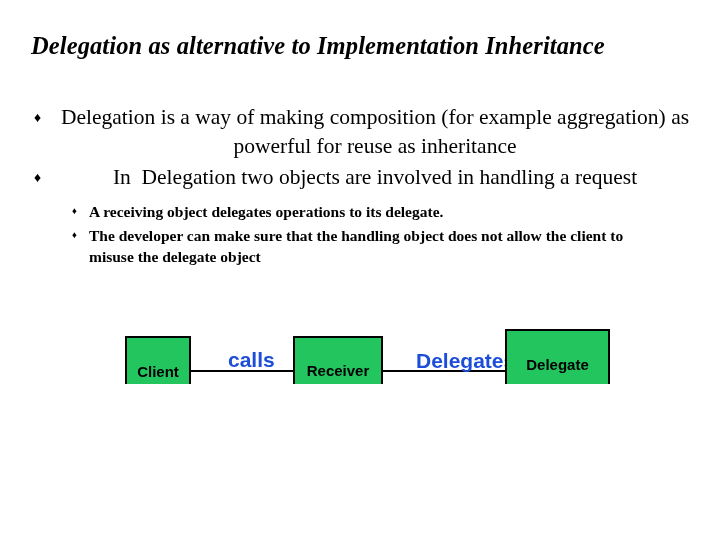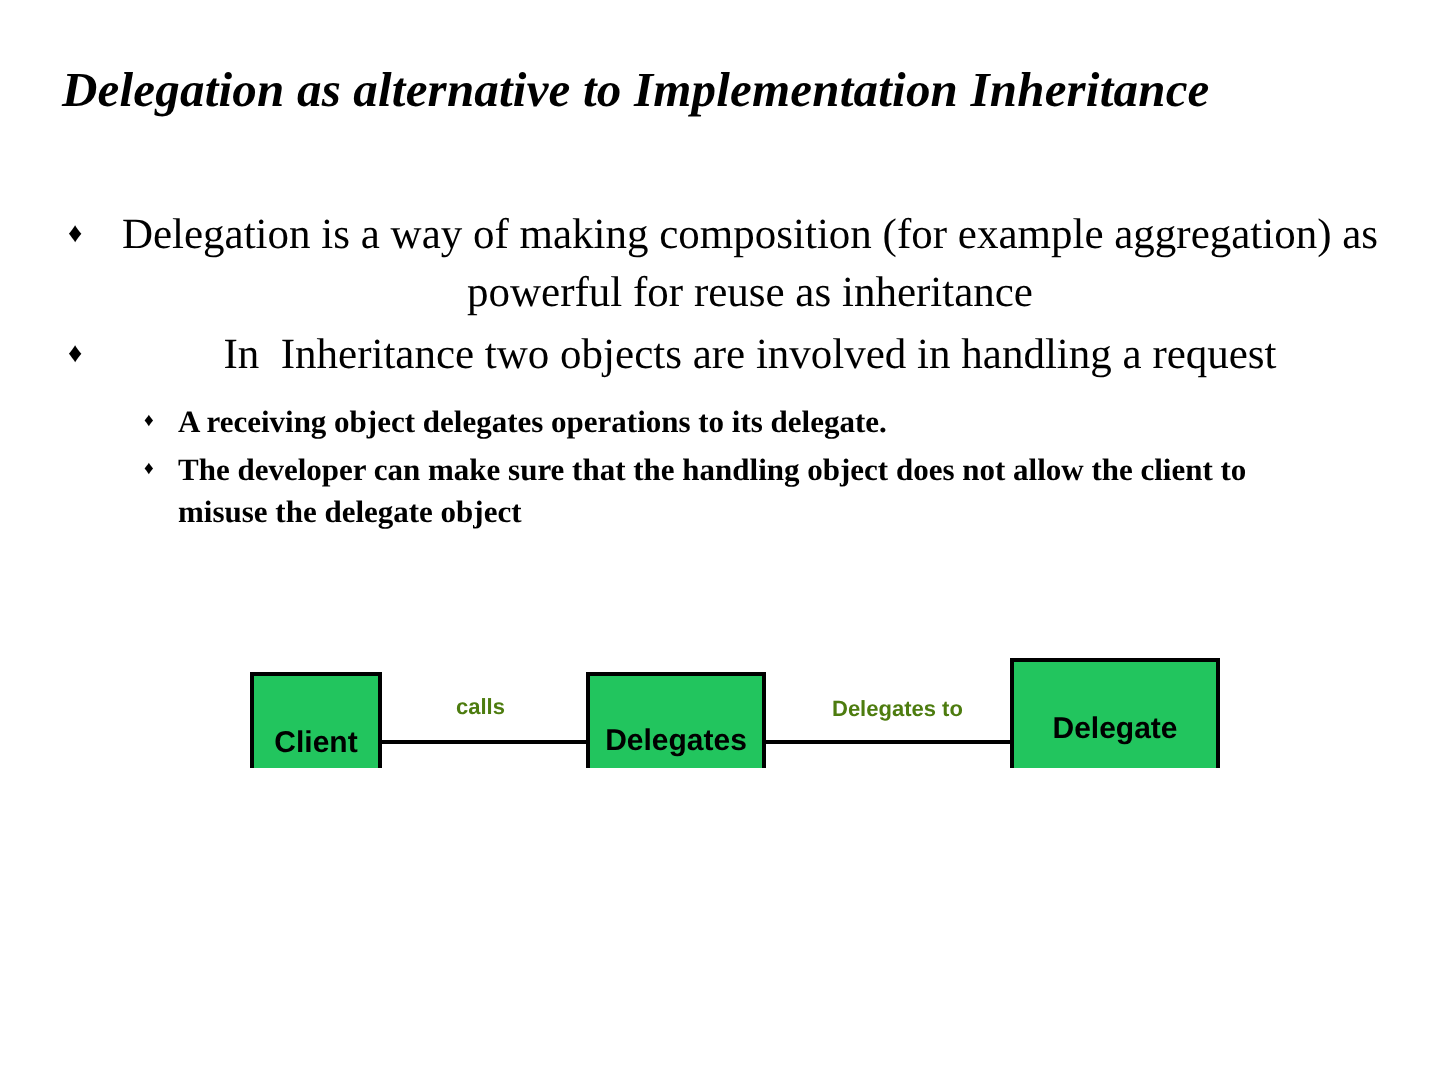--- a/index.html
+++ b/index.html
@@ -121,22 +121,22 @@
   .edge-line {
     position: absolute;
     height: 2px;
     background: #000000;
     pointer-events: auto;
   }
   .edge-label {
     position: absolute;
     font-family: "Liberation Sans", "DejaVu Sans", sans-serif;
     font-weight: bold;
-    font-size: 11px;
-    color: #4d7c0f;
+    font-size: 21px;
+    color: #1d4ed8;
     white-space: nowrap;
     background: transparent;
     pointer-events: auto;
   }
 
   #box-client   { left: 125px; top: 336px; width: 66px;  height: 71px; }
   #box-receiver { left: 293px; top: 336px; width: 90px;  height: 69px; }
   #box-delegate { left: 505px; top: 329px; width: 105px; height: 70px; }
 
   #edge-client-receiver { left: 190px; top: 370px; width: 104px; }
@@ -171,21 +171,21 @@
 
   <div id="body-list">
 
     <div class="bullet-l1">
       <span class="marker">♦</span>
       <span class="btext">Delegation is a way of making composition (for example aggregation) as powerful for reuse as inheritance</span>
     </div>
 
     <div class="bullet-l1">
       <span class="marker">♦</span>
-      <span class="btext">In  Inheritance two objects are involved in handling a request</span>
+      <span class="btext">In  Delegation two objects are involved in handling a request</span>
     </div>
 
   </div>
 
   <div id="sub-list">
 
     <div class="bullet-l2">
       <span class="marker">♦</span>
       <span class="btext">A receiving object delegates operations to its delegate.</span>
     </div>
@@ -203,21 +203,21 @@
 
     <div class="edge-line" id="edge-receiver-delegate"></div>
 
     <div class="edge-label" id="label-delegates-to">Delegates to</div>
 
     <div class="node-box" id="box-client">
       <span class="node-label">Client</span>
     </div>
 
     <div class="node-box" id="box-receiver">
-      <span class="node-label">Delegates</span>
+      <span class="node-label">Receiver</span>
     </div>
 
     <div class="node-box" id="box-delegate">
       <span class="node-label">Delegate</span>
     </div>
 
     <div class="edge-label" id="label-calls">calls</div>
 
   </div>
 

